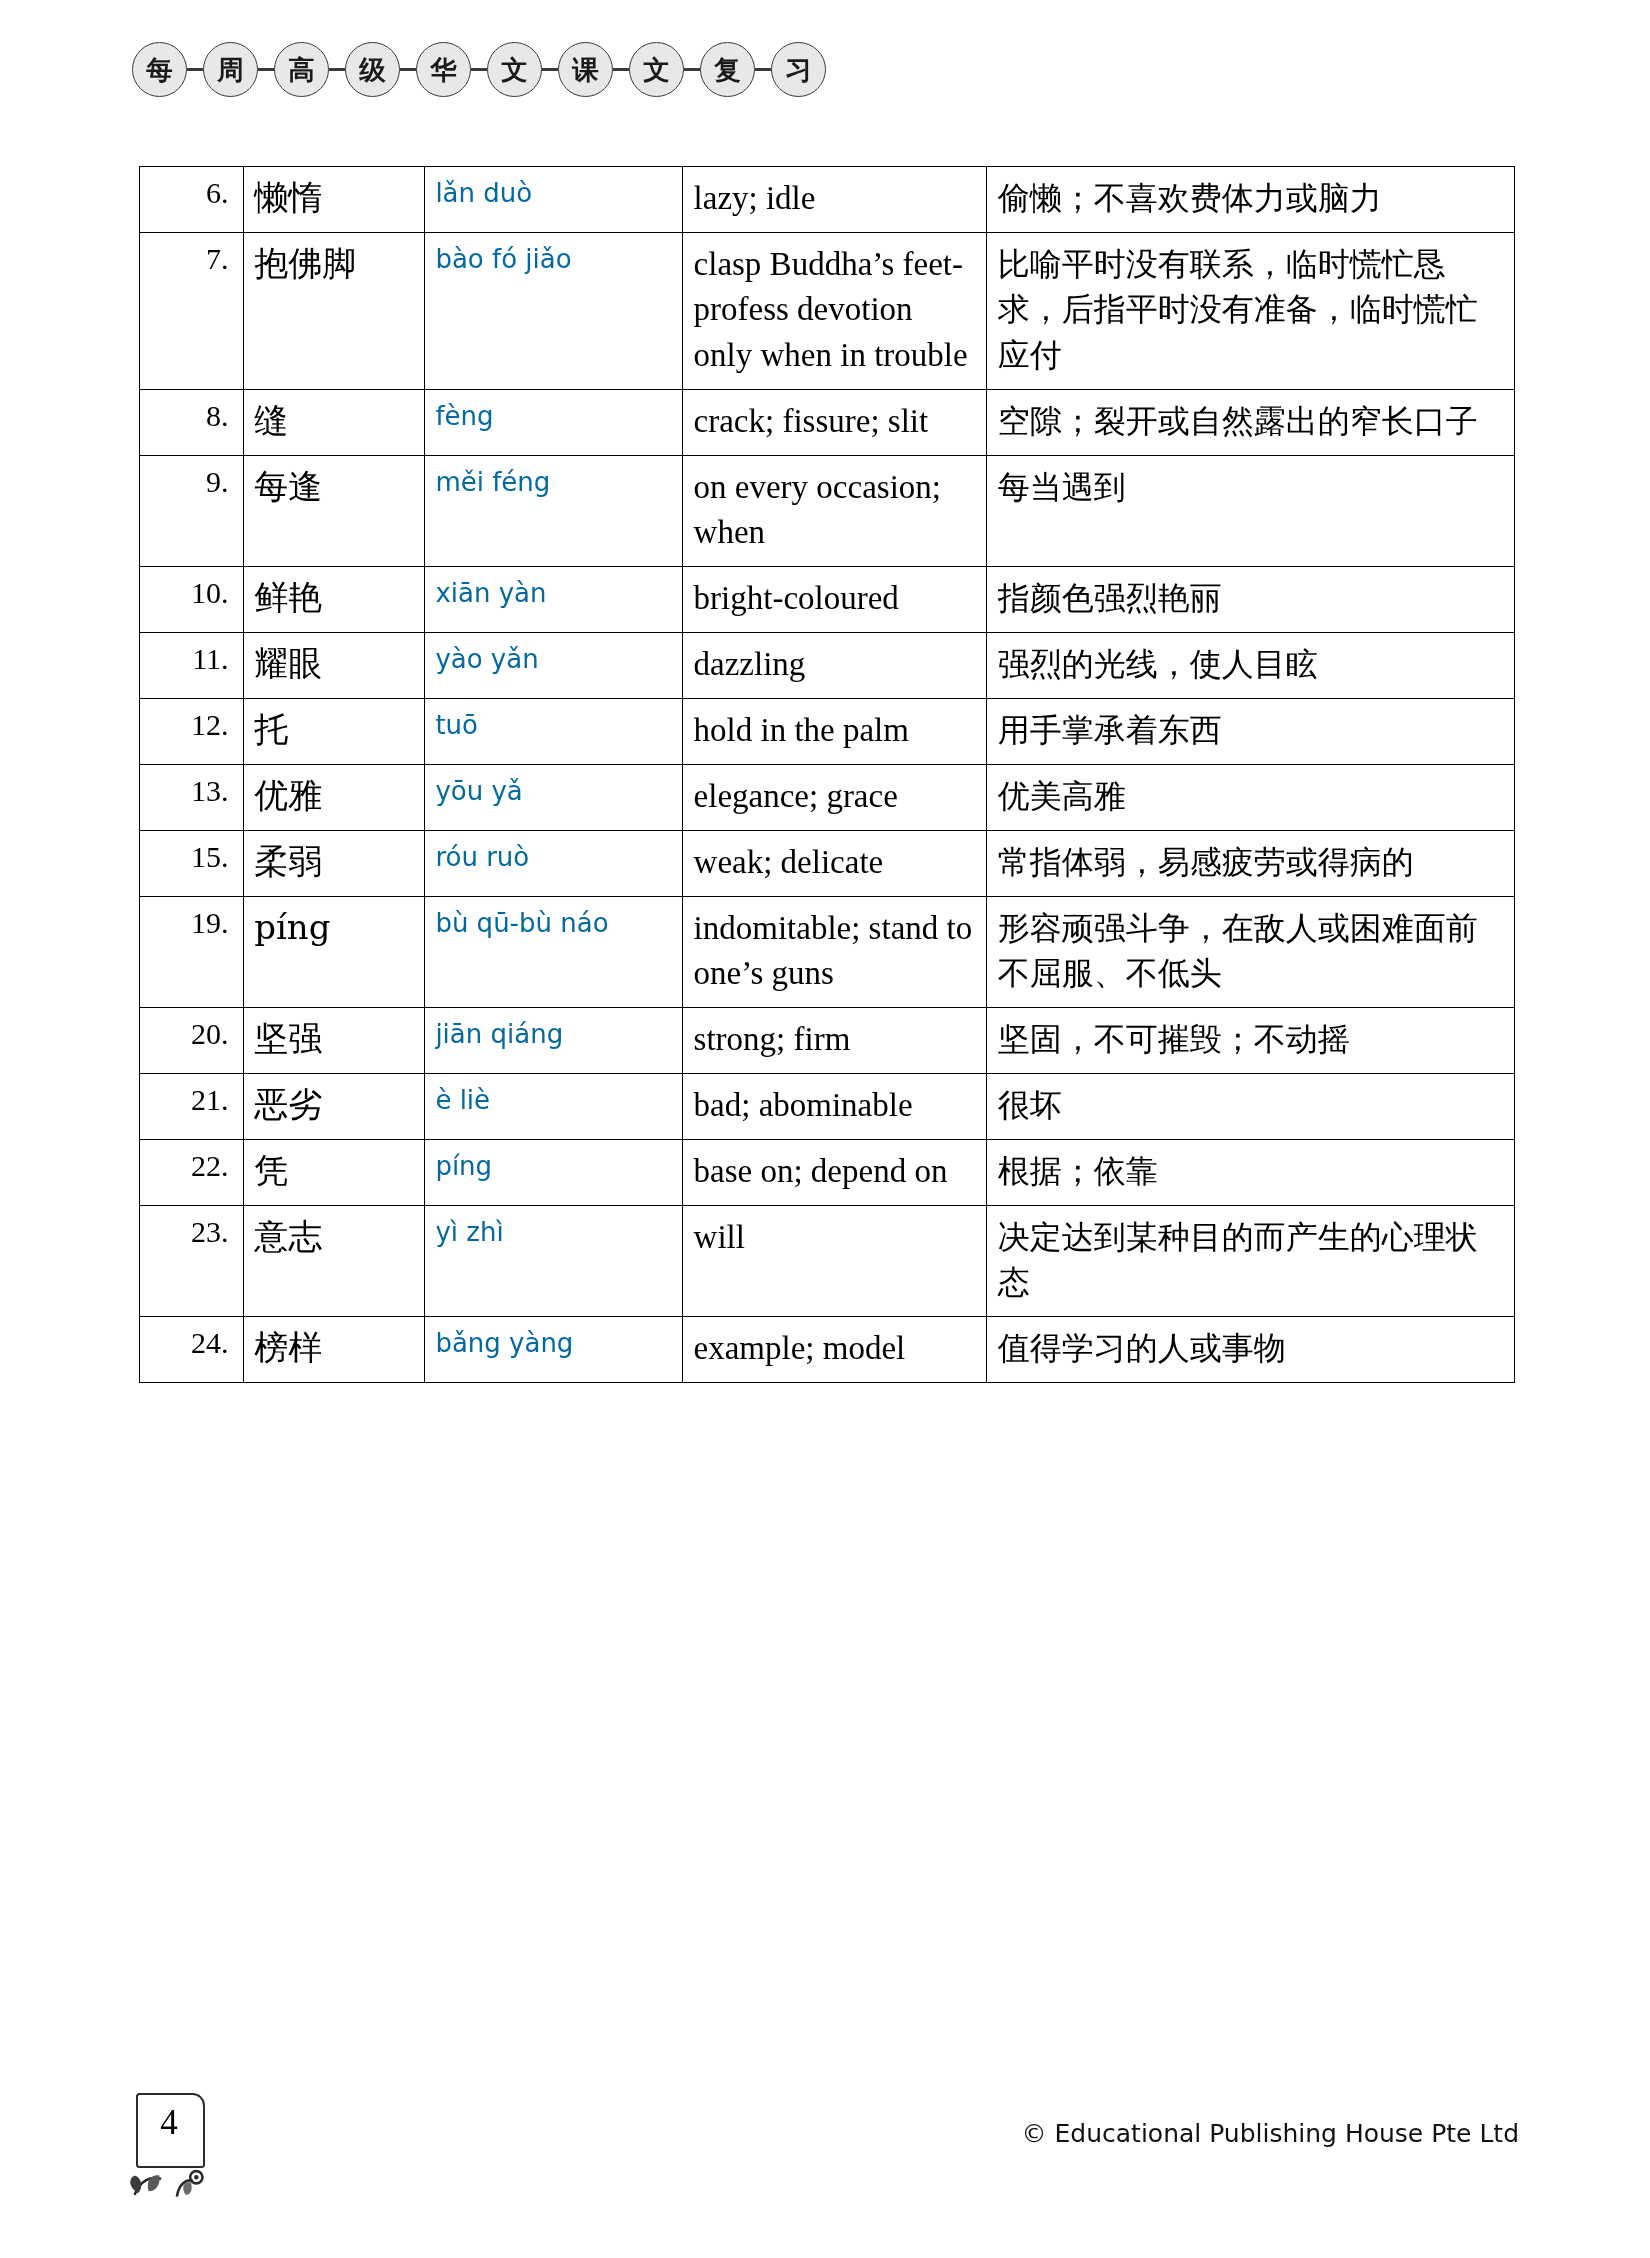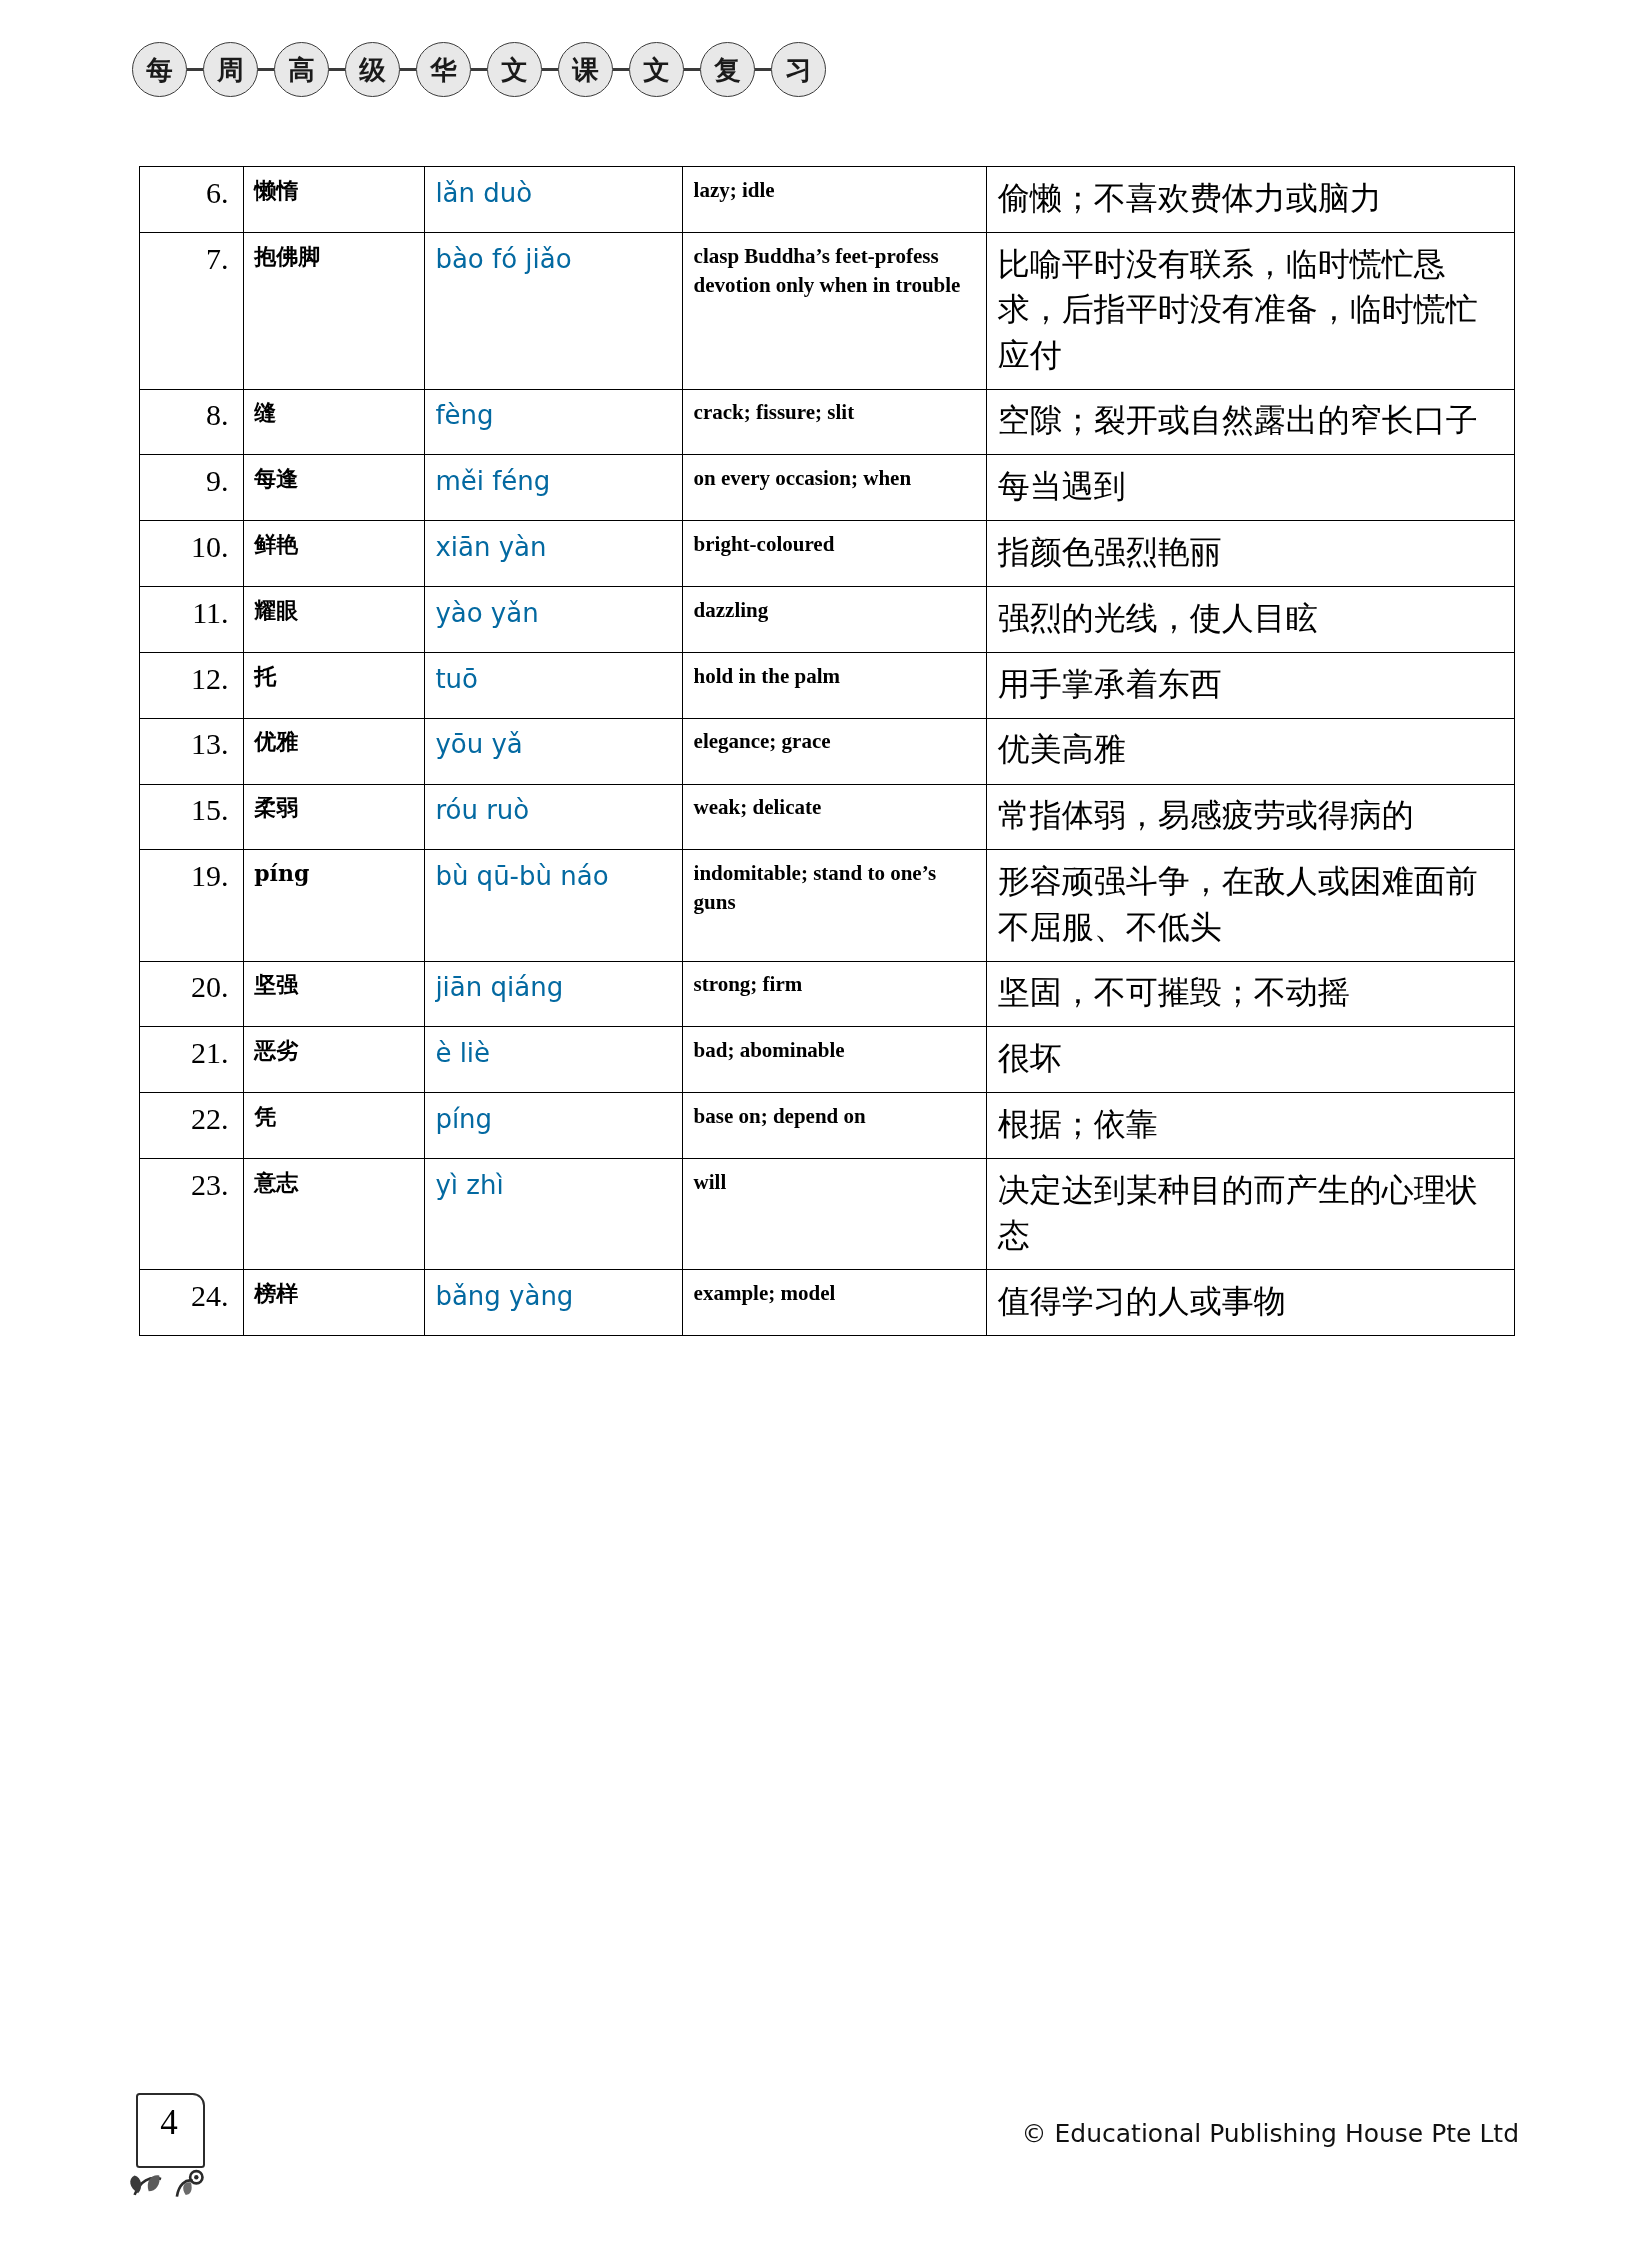--- a/index.html
+++ b/index.html
@@ -58,26 +58,26 @@
     border-collapse: collapse;
     table-layout: fixed;
   }
   .vocab-table td {
     border: 1.8px solid #000;
     vertical-align: top;
     padding: 8.8px 10.6px 10.6px 10.6px;
   }
   .col-num   { width: 78px;  text-align: right; padding-right: 14px !important;
                font-size: 30px; font-family: "Liberation Serif", serif; }
-  .col-word  { width: 159px; font-size: 22px; font-family: "DejaVu Serif", serif;
-               font-weight: 700; line-height: 1.28; }
+  .col-word  { width: 159px; font-size: 34px; font-family: "DejaVu Serif", serif;
+               font-weight: 400; line-height: 1.28; }
   .col-pinyin{ width: 236px; font-size: 26px; font-family: "DejaVu Sans", sans-serif;
                line-height: 1.34; color: #0369a1; }
-  .col-eng   { width: 282px; font-size: 21px; font-family: "Liberation Serif", serif;
-               line-height: 1.38; font-weight: bold; }
+  .col-eng   { width: 282px; font-size: 33px; font-family: "Liberation Serif", serif;
+               line-height: 1.38; }
   .col-def   { width: auto;  font-size: 32px; font-family: "DejaVu Serif", serif;
                line-height: 1.42; }
 
   
   .footer {
     position: absolute;
     left: 0;
     right: 0;
     bottom: 42px;
     height: 132px;

